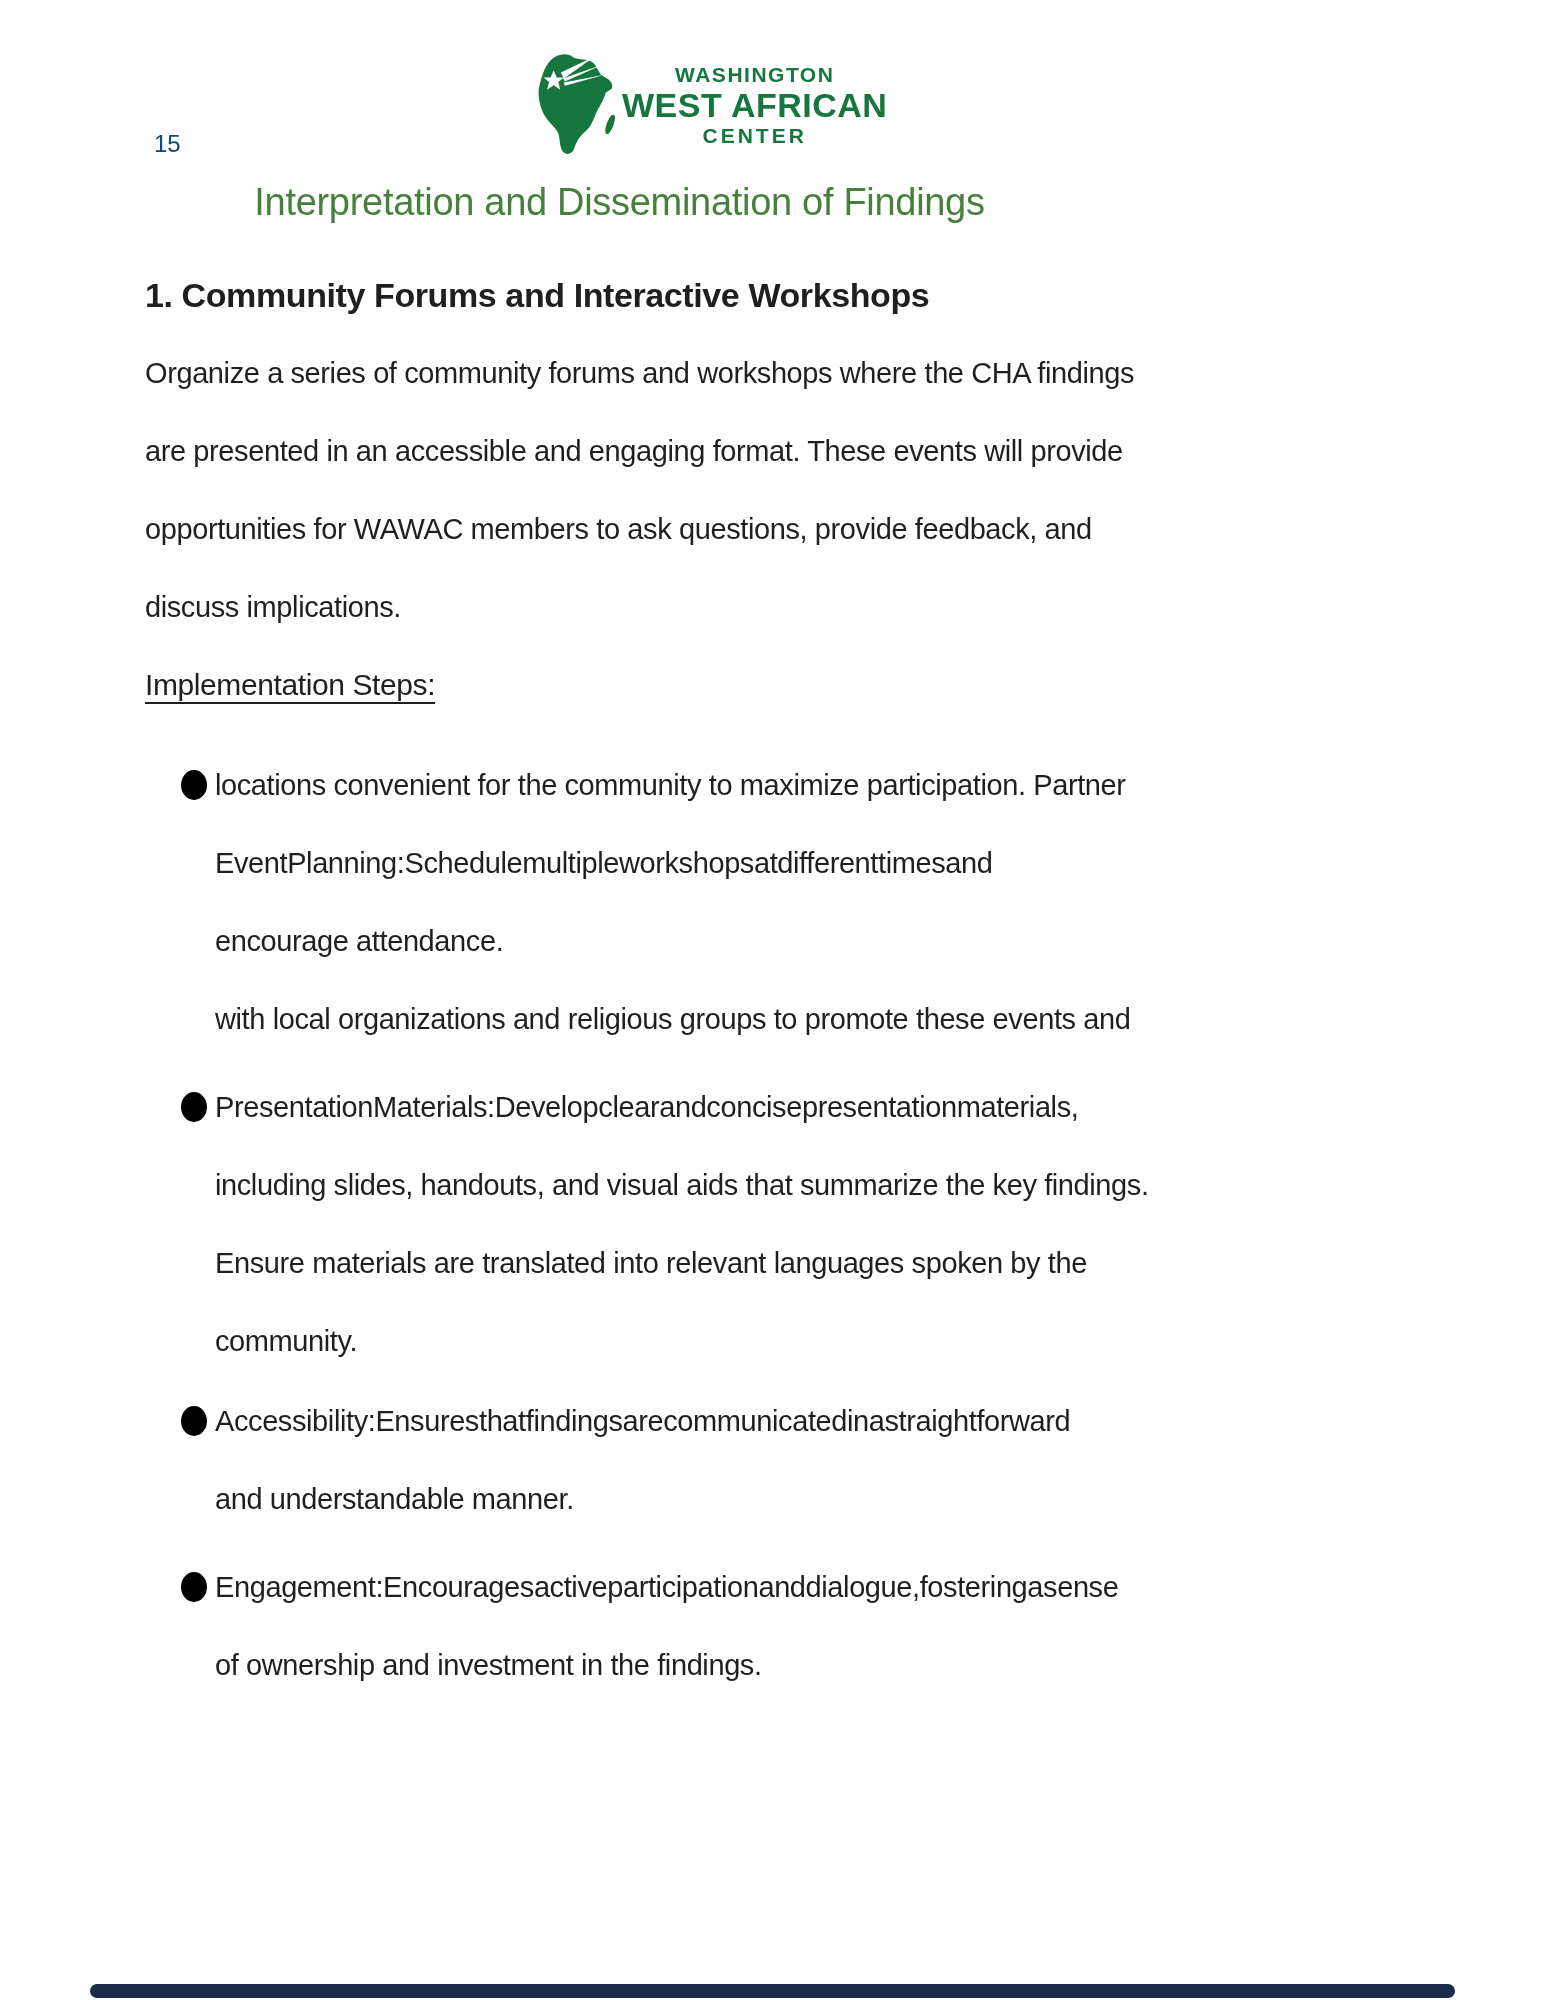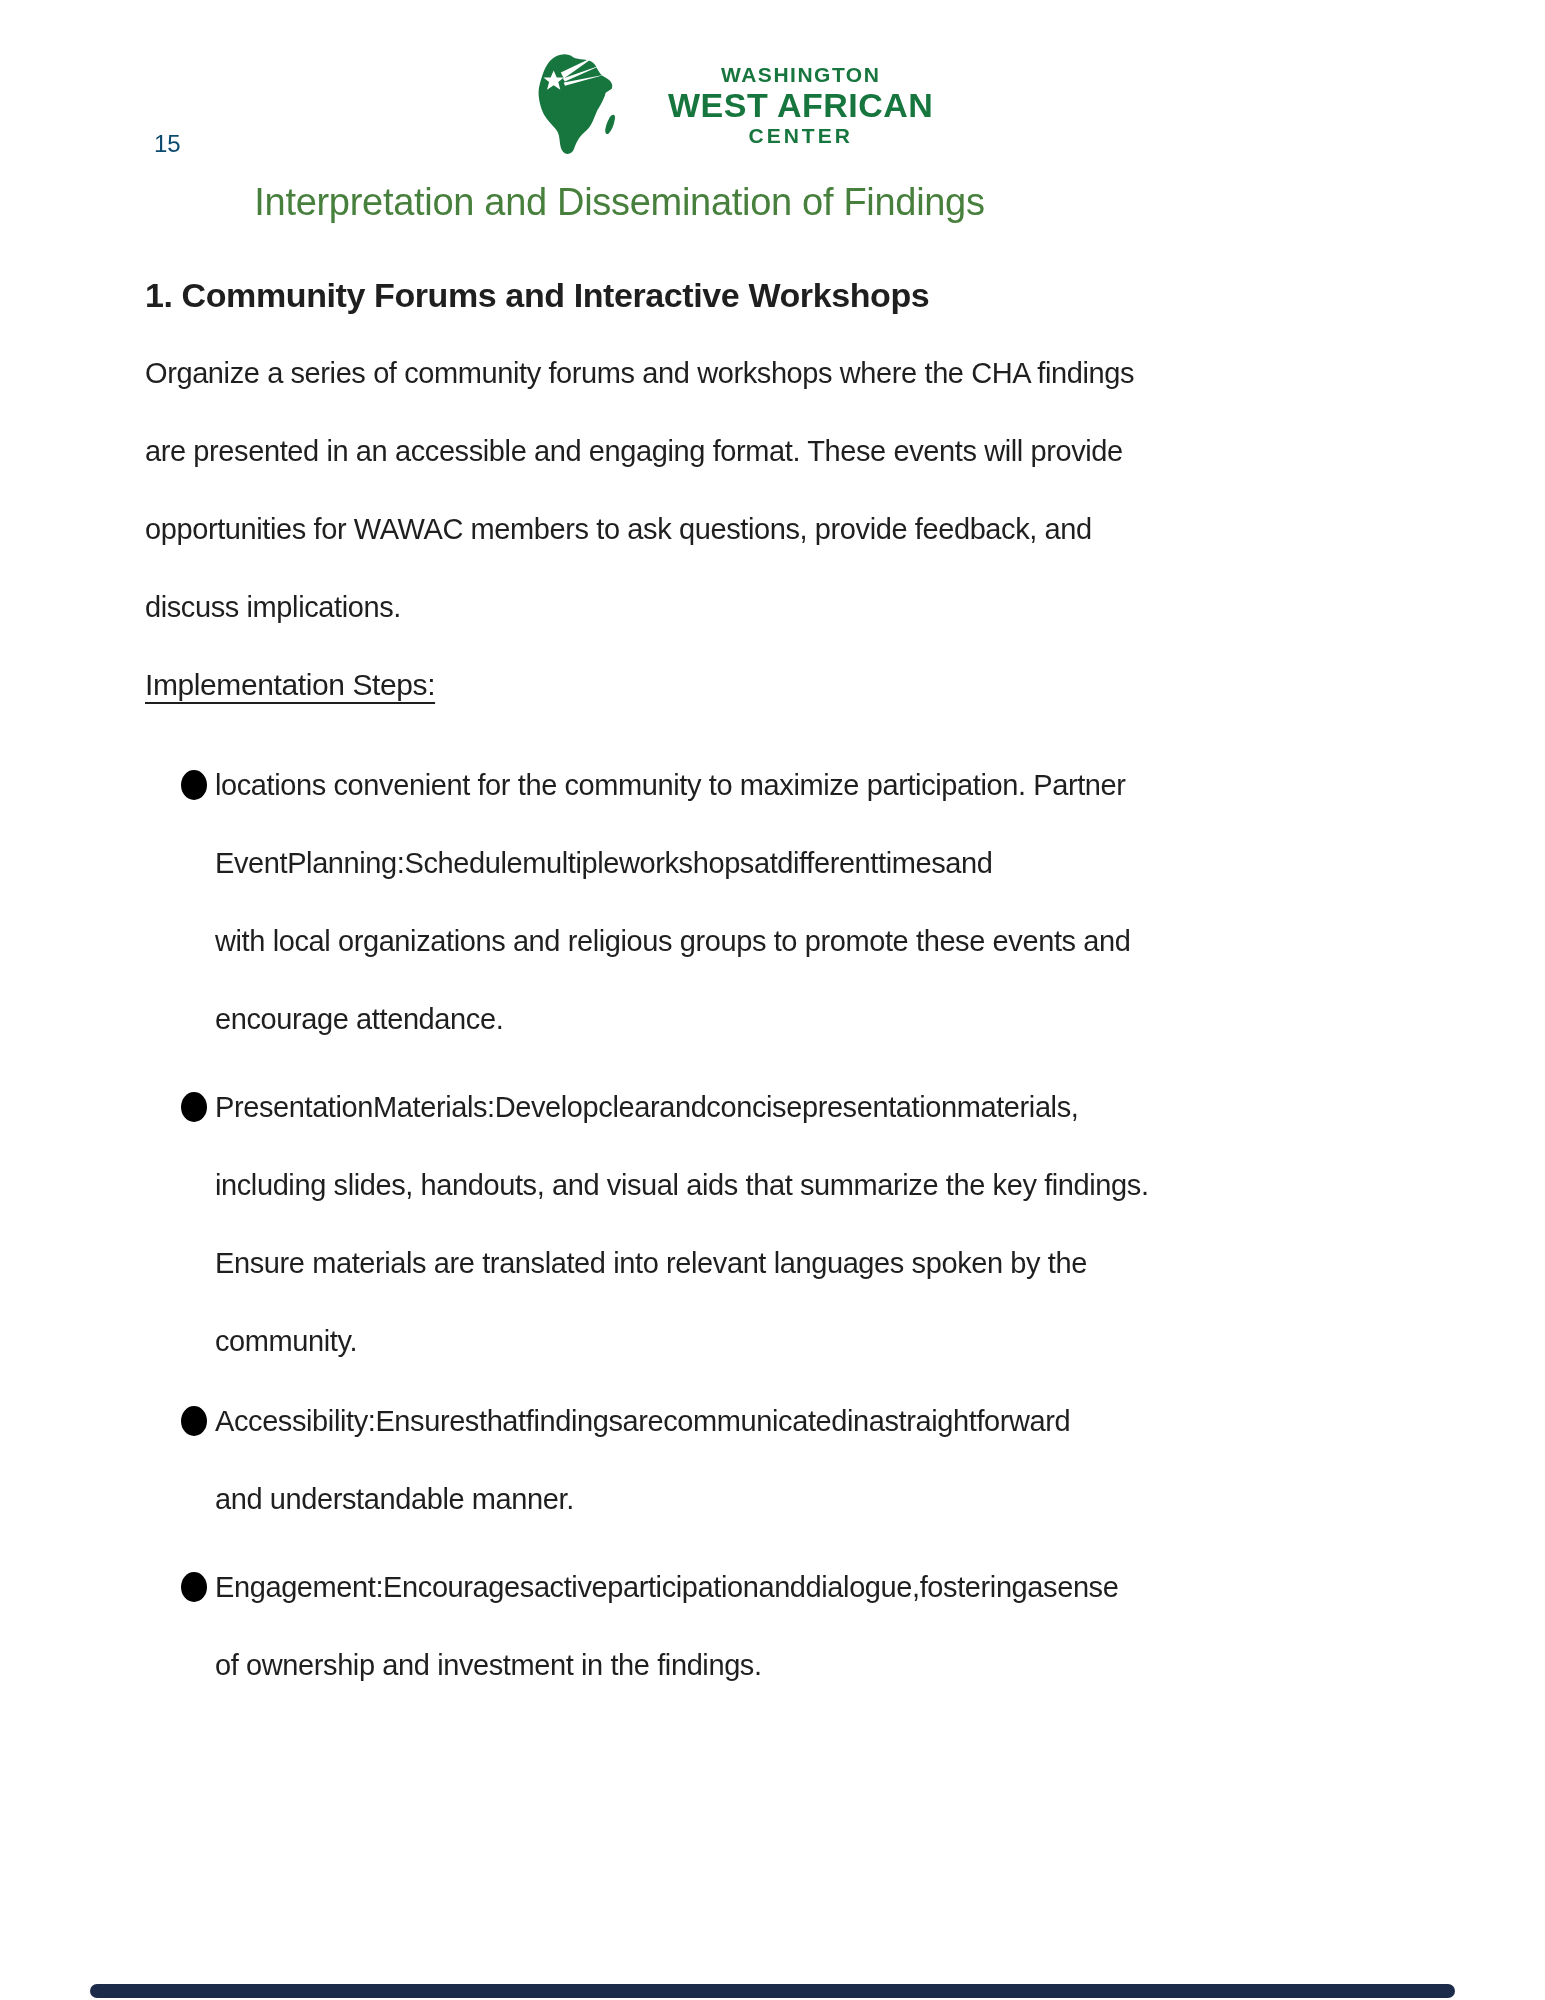--- a/index.html
+++ b/index.html
@@ -14,21 +14,21 @@
   .page-number{
     position:absolute;left:154px;top:128px;
     font-size:24px;line-height:32px;color:#0c4a6e;
   }
   .logo{
     position:absolute;left:520px;top:50px;
     display:flex;align-items:flex-start;
   }
   .logo-graphic{display:block;}
   .logo-text{
-    margin-left:46px;padding-top:12px;
+    padding-top:12px;
     color:#17753e;text-align:center;font-weight:bold;
   }
   .logo-top{font-size:21px;line-height:26px;letter-spacing:1.5px;}
   .logo-mid{font-size:34px;line-height:34px;letter-spacing:.5px;}
   .logo-bot{font-size:21px;line-height:27px;letter-spacing:3px;}
   .doc-title{
     position:absolute;left:0;top:182px;width:1239px;margin:0;
     text-align:center;font-weight:400;
     font-size:38px;line-height:40px;color:#477f3c;letter-spacing:-.3px;
   }
@@ -113,22 +113,22 @@
     </p>
 
     <div class="label-row">
       <span class="sec-label">Implementation Steps:</span>
     </div>
 
     <div class="bullet-item mt22">
       <span class="dot"></span>
       <span class="ln">locations convenient for the community to maximize participation. Partner</span>
       <span class="ln">EventPlanning:Schedulemultipleworkshopsatdifferenttimesand</span>
+      <span class="ln">encourage attendance.</span>
       <span class="ln">with local organizations and religious groups to promote these events and</span>
-      <span class="ln">encourage attendance.</span>
     </div>
 
     <div class="bullet-item mt10">
       <span class="dot"></span>
       <span class="ln">PresentationMaterials:Developclearandconcisepresentationmaterials,</span>
       <span class="ln">including slides, handouts, and visual aids that summarize the key findings.</span>
       <span class="ln">Ensure materials are translated into relevant languages spoken by the</span>
       <span class="ln">community.</span>
     </div>
 

